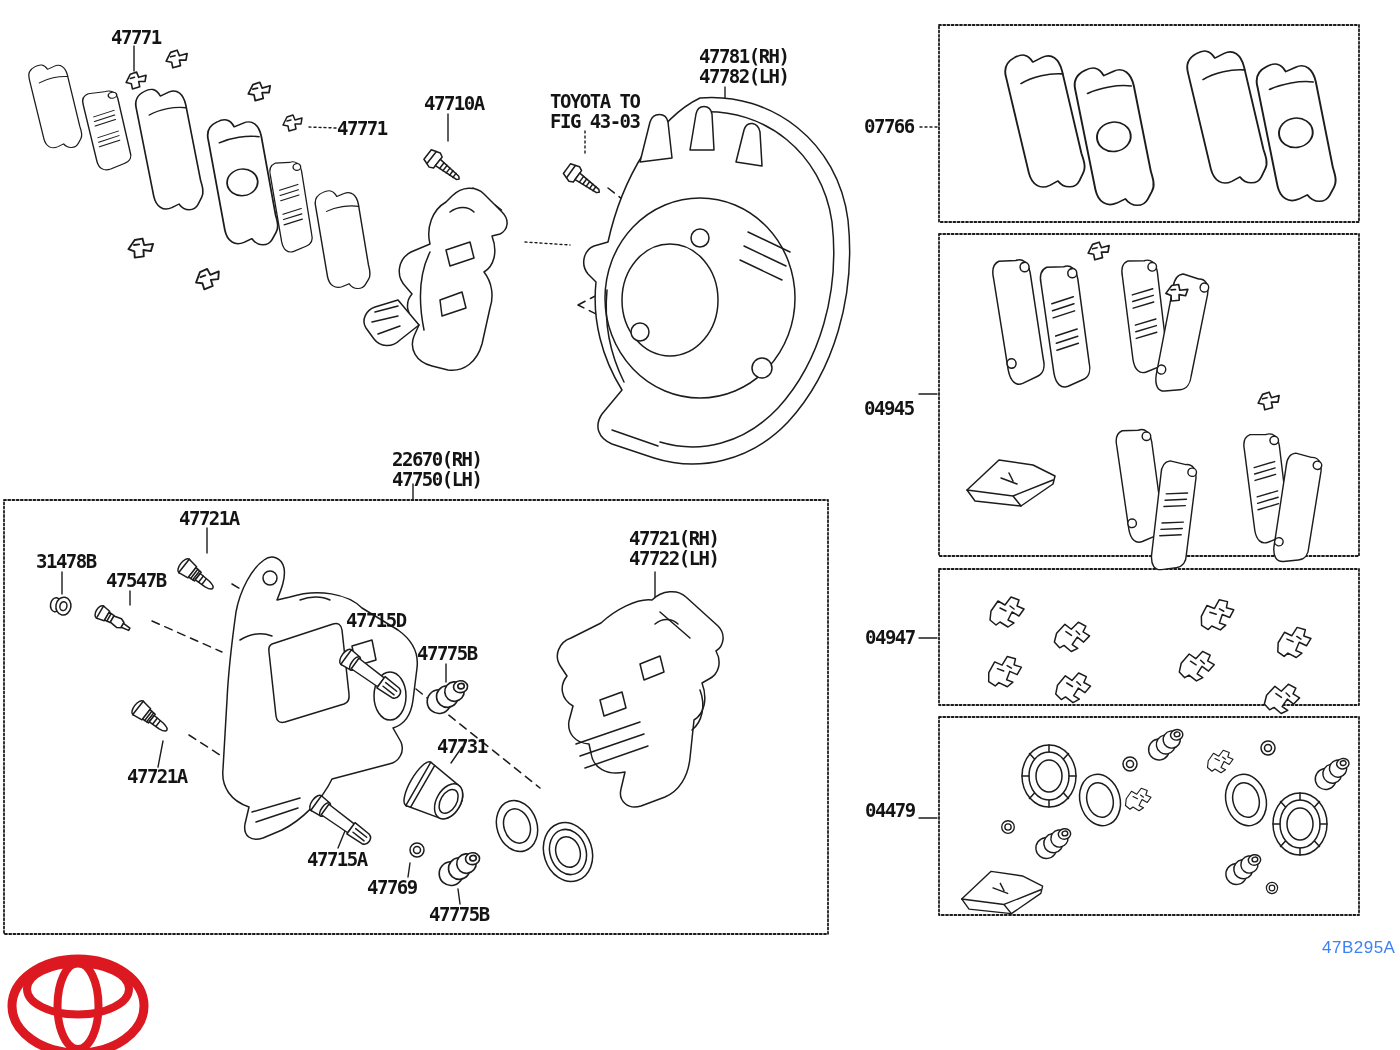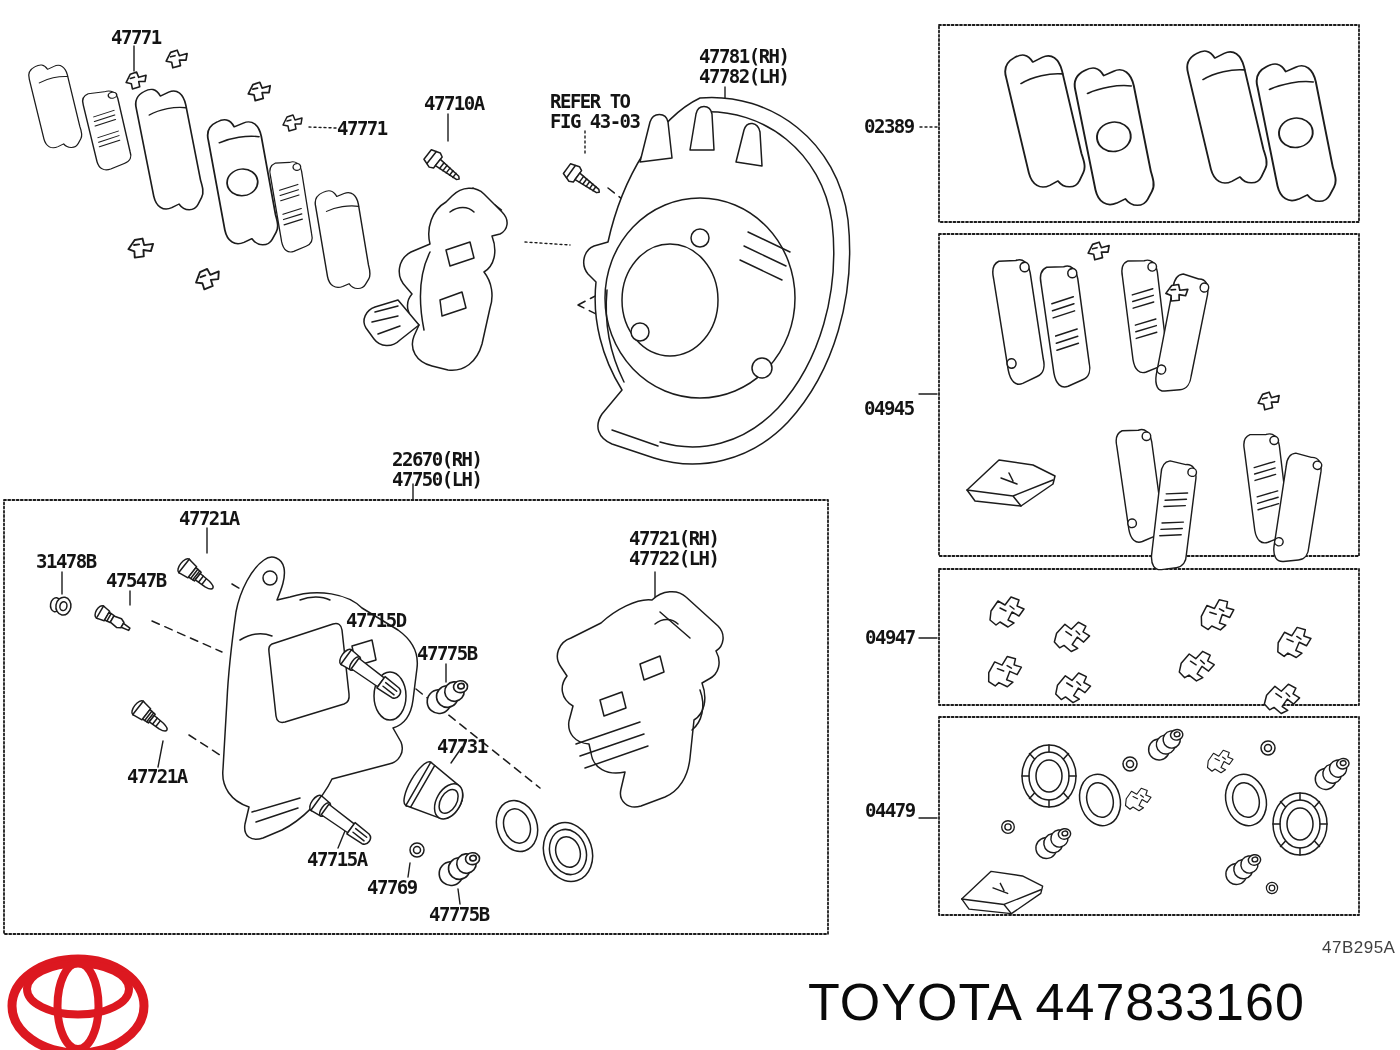--- a/index.html
+++ b/index.html
@@ -3,21 +3,21 @@
 <meta charset="utf-8">
 <style>
   html,body{margin:0;padding:0;background:#fff;}
   #canvas{position:relative;width:1400px;height:1050px;background:#fff;overflow:hidden;
           font-family:"DejaVu Sans Mono", monospace;}
   svg{position:absolute;left:0;top:0;}
   .lbl{position:absolute;font-family:"DejaVu Sans Mono", monospace;font-weight:bold;
        font-size:19px;letter-spacing:-1.5px;color:#141414;white-space:nowrap;line-height:20px;}
   .lbl div{line-height:20px;}
   .code{position:absolute;font-family:"Liberation Sans", sans-serif;font-size:17px;
-        color:#404040;letter-spacing:0.5px;}
+        color:#3b82f6;letter-spacing:0.5px;}
   .footer{position:absolute;font-family:"Liberation Sans", sans-serif;font-size:52px;
           color:#0a0a0a;letter-spacing:1px;white-space:nowrap;}
 </style>
 </head>
 <body>
 
 <div id="canvas">
 
 <svg width="1400" height="1050" viewBox="0 0 1400 1050">
 <defs>
@@ -313,21 +313,21 @@
     <ellipse cx="78" cy="1006" rx="20.5" ry="43" stroke-width="8"></ellipse>
   </g>
 </g>
 </svg>
 
 <div class="lbl" style="left:111px;top:27px">47771</div>
 <div class="lbl" style="left:337px;top:118px">47771</div>
 <div class="lbl" style="left:424px;top:93px">47710A</div>
 
 <div class="lbl" style="left:550px;top:91px">
-  <div>REFER TO</div>
+  <div>TOYOTA TO</div>
   <div>FIG 43-03</div>
 </div>
 
 <div class="lbl" style="left:699px;top:46px">
   <div>47781(RH)</div>
   <div>47782(LH)</div>
 </div>
 
 <div class="lbl" style="left:392px;top:449px">
   <div>22670(RH)</div>
@@ -343,22 +343,21 @@
 <div class="lbl" style="left:106px;top:570px">47547B</div>
 <div class="lbl" style="left:179px;top:508px">47721A</div>
 <div class="lbl" style="left:346px;top:610px">47715D</div>
 <div class="lbl" style="left:417px;top:643px">47775B</div>
 <div class="lbl" style="left:437px;top:736px">47731</div>
 <div class="lbl" style="left:127px;top:766px">47721A</div>
 <div class="lbl" style="left:307px;top:849px">47715A</div>
 <div class="lbl" style="left:367px;top:877px">47769</div>
 <div class="lbl" style="left:429px;top:904px">47775B</div>
 
-<div class="lbl" style="left:864px;top:116px">02389</div>
+<div class="lbl" style="left:864px;top:116px">07766</div>
 <div class="lbl" style="left:864px;top:398px">04945</div>
 <div class="lbl" style="left:865px;top:627px">04947</div>
 <div class="lbl" style="left:865px;top:800px">04479</div>
 
 <div class="code" style="left:1322px;top:938px">47B295A</div>
 
-<div class="footer" style="left:808px;top:972px"><span>TOYOTA</span><span> </span><span>447833160</span></div>
 
 </div>
 
 </body></html>

